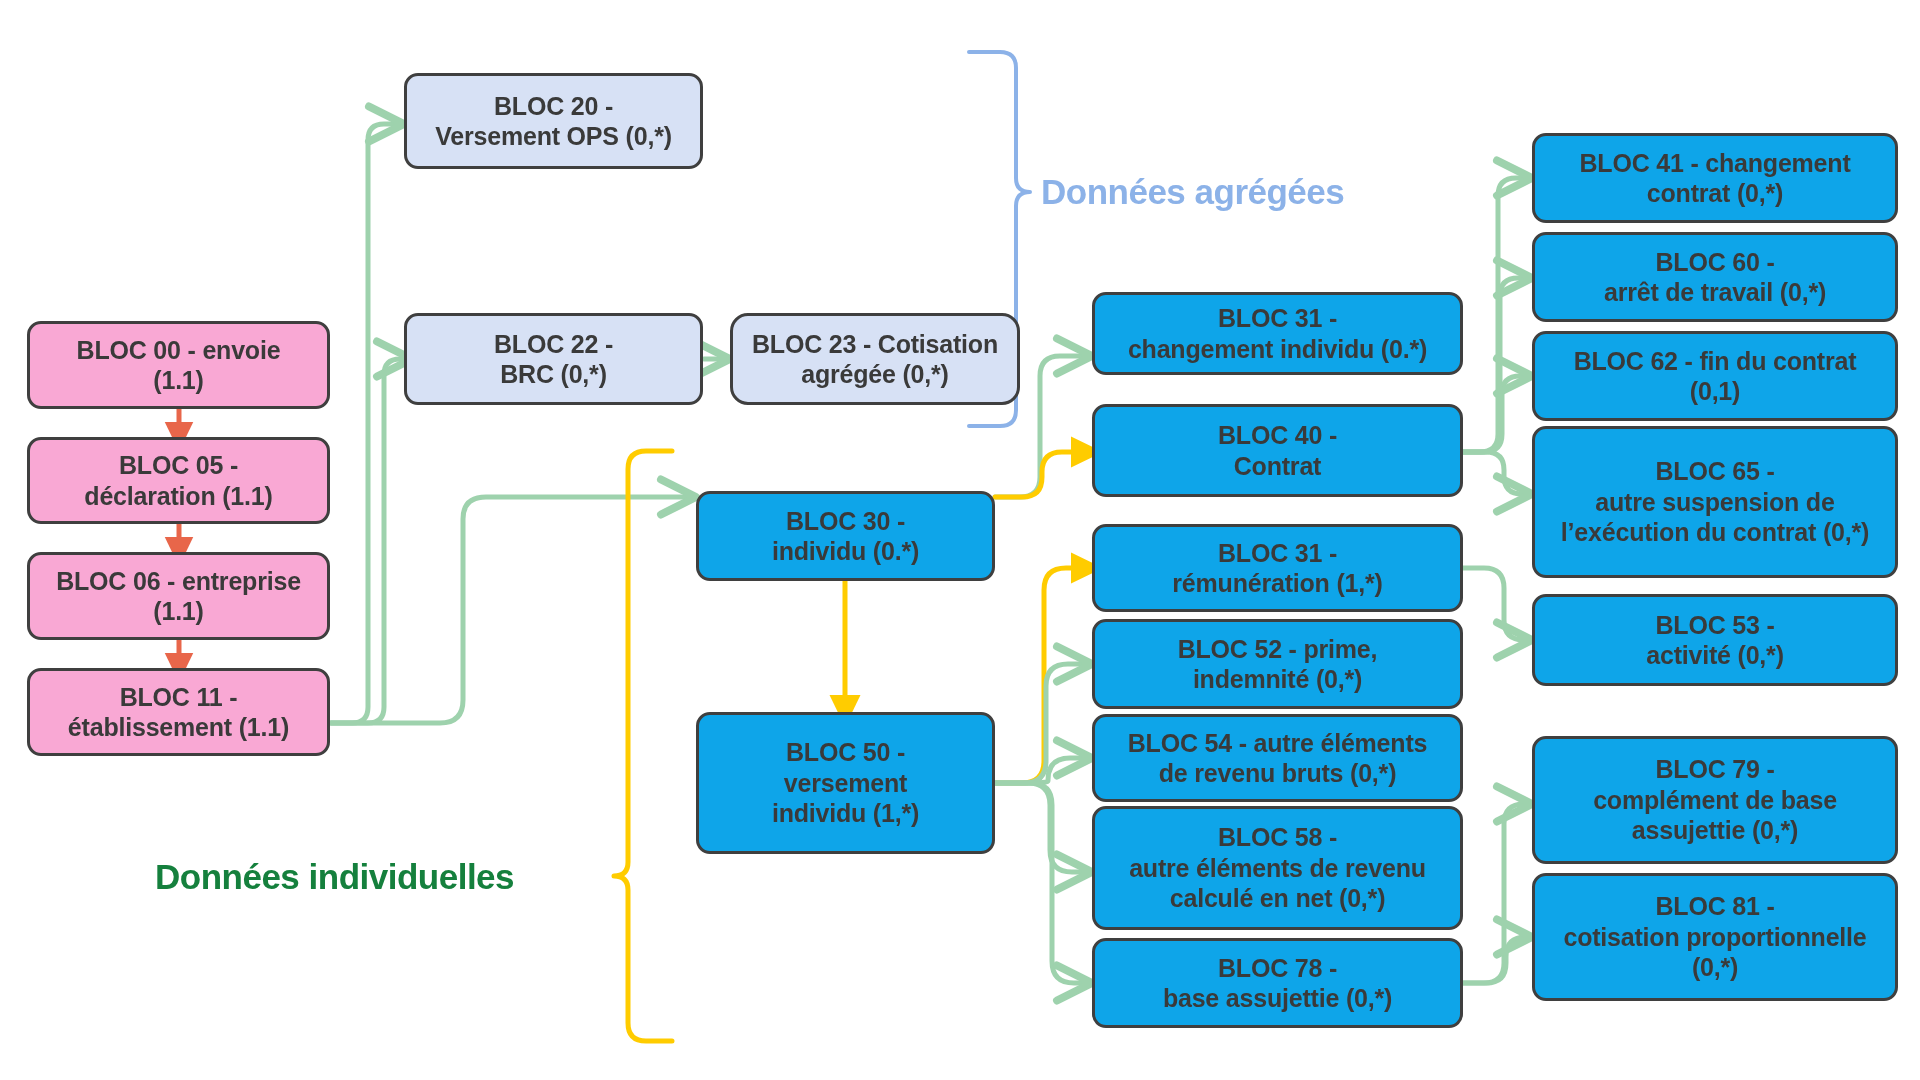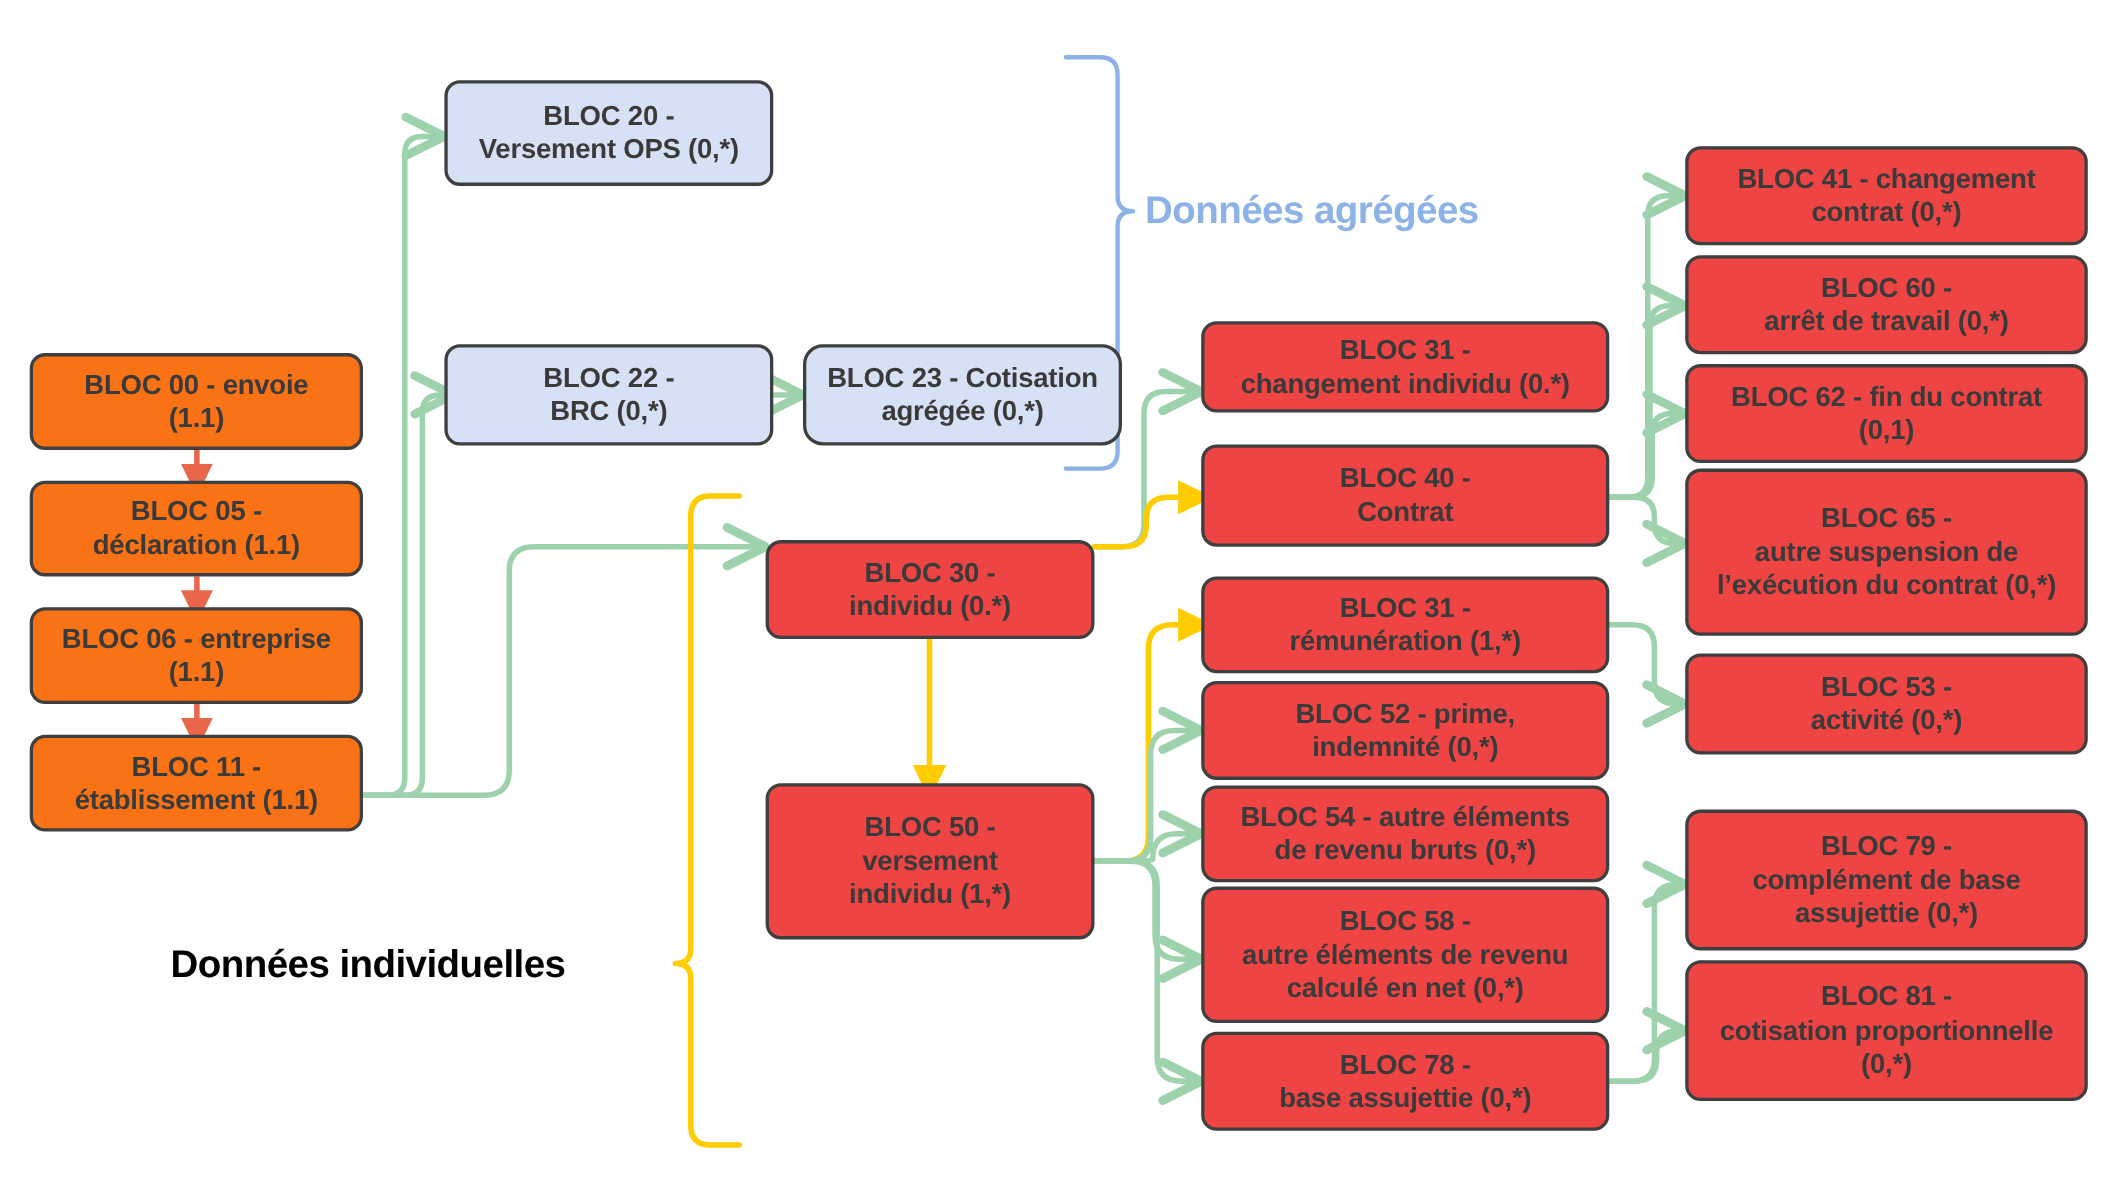--- a/index.html
+++ b/index.html
@@ -31,32 +31,32 @@
     align-items: center;
     justify-content: center;
     text-align: center;
     font-weight: bold;
     color: #3a3a3a;
     line-height: 1.22;
     padding: 1px 8px;
     letter-spacing: -0.2px;
   }
   .node span { display: block; width: 100%; white-space: pre-line; }
-  .green  { background: #f97316; }
+  .green  { background: #f9a8d4; }
   .blue   { background: #d7e1f5; }
-  .yellow { background: #ef4444; align-items: center; }
+  .yellow { background: #0ea5e9; align-items: center; }
 
   .group-label {
     position: absolute;
     font-weight: bold;
     letter-spacing: -0.5px;
     white-space: nowrap;
   }
   .lbl-agg  { color: #8cb2e8; font-size: 35px; }
-  .lbl-ind  { color: #000000; font-size: 35px; }
+  .lbl-ind  { color: #15803d; font-size: 35px; }
 </style>
 </head>
 <body>
 
 <div id="canvas">
 
   <svg id="wires" viewBox="0 0 1920 1080" xmlns="http://www.w3.org/2000/svg">
     <defs>
       <marker id="ahGreen" markerWidth="9" markerHeight="9" refX="7.2" refY="4.5" orient="auto" markerUnits="strokeWidth">
         <path d="M1,1 L8,4.5 L1,8" fill="none" stroke="#9ed2ad" stroke-width="1.6" stroke-linecap="round" stroke-linejoin="round"></path>

